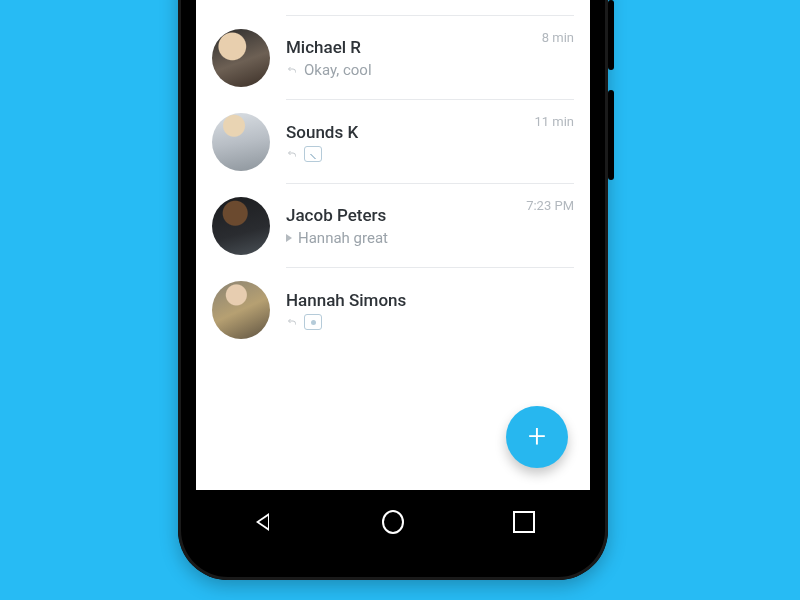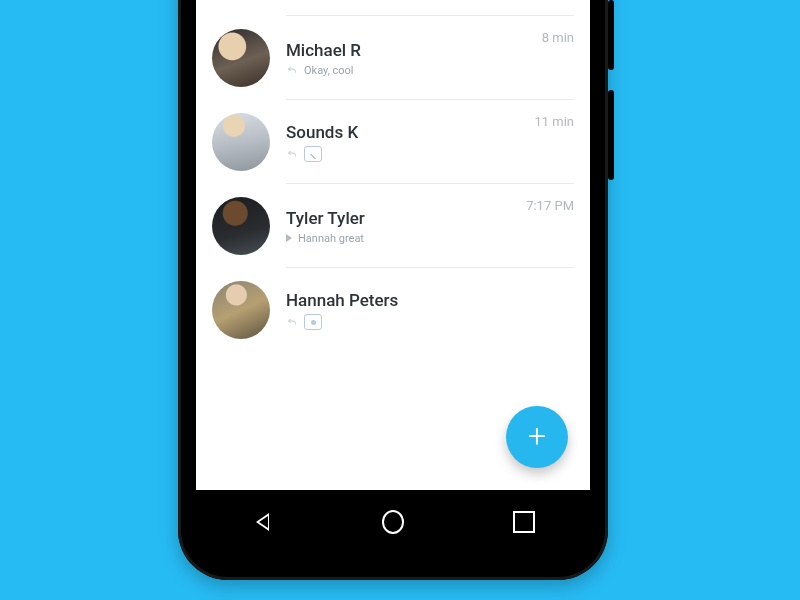--- a/index.html
+++ b/index.html
@@ -88,21 +88,21 @@
   .name {
     font-size: 17px;
     font-weight: 500;
     color: #2E3338;
     white-space: nowrap;
     overflow: hidden;
     text-overflow: ellipsis;
   }
   .preview {
     margin-top: 4px;
-    font-size: 11px;
+    font-size: 15px;
     color: #9BA3AA;
     display: flex;
     align-items: center;
     gap: 6px;
     white-space: nowrap;
   }
   .time {
     flex: none;
     margin-left: 10px;
     font-size: 13px;
@@ -219,34 +219,34 @@
               <span class="img-chip"></span>
             </div>
           </div>
           <div class="time">11 min</div>
           <div class="sep"></div>
         </div>
 
         <div class="row">
           <div class="avatar av-tyler"></div>
           <div class="meta">
-            <div class="name">Tyler Tyler</div>
+            <div class="name">Jacob Peters</div>
             <div class="preview">
               <span class="sent-ic"></span>
               <span>Hannah great</span>
             </div>
           </div>
-          <div class="time">7:17 PM</div>
+          <div class="time">7:23 PM</div>
           <div class="sep"></div>
         </div>
 
         <div class="row">
           <div class="avatar av-hannah"></div>
           <div class="meta">
-            <div class="name">Hannah Peters</div>
+            <div class="name">Hannah Simons</div>
             <div class="preview">
               <svg class="reply-ic" viewBox="0 0 24 24" fill="none" stroke="#9BA3AA" stroke-width="2">
                   <path d="M9 14l-4-4 4-4"></path>
                   <path d="M5 10h9a5 5 0 0 1 5 5v2"></path>
                 </svg>
               <span class="cam-chip"></span>
             </div>
           </div>
           <div class="time"></div>
         </div>

